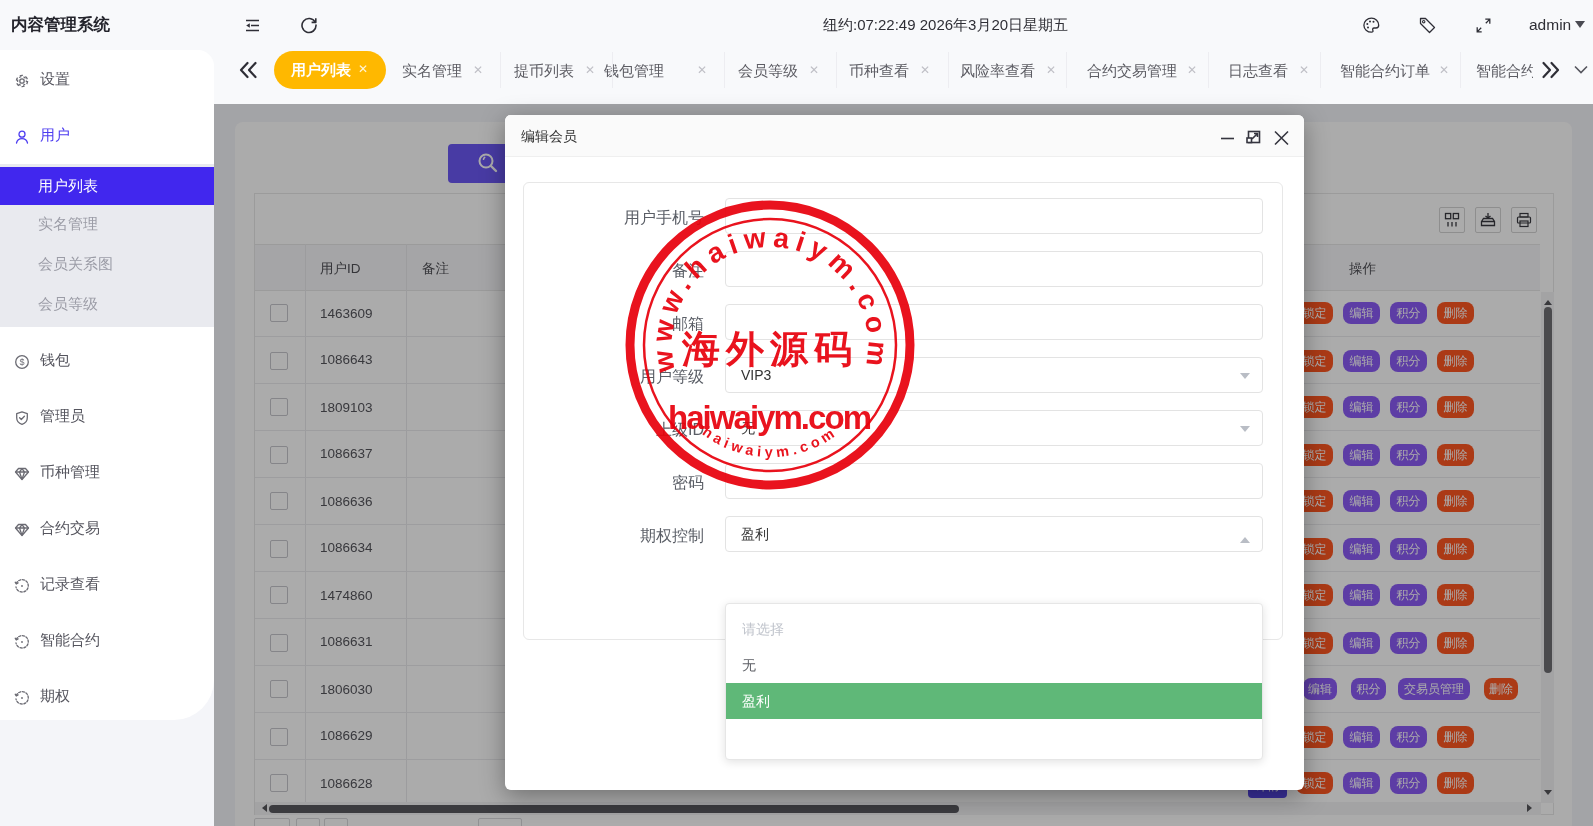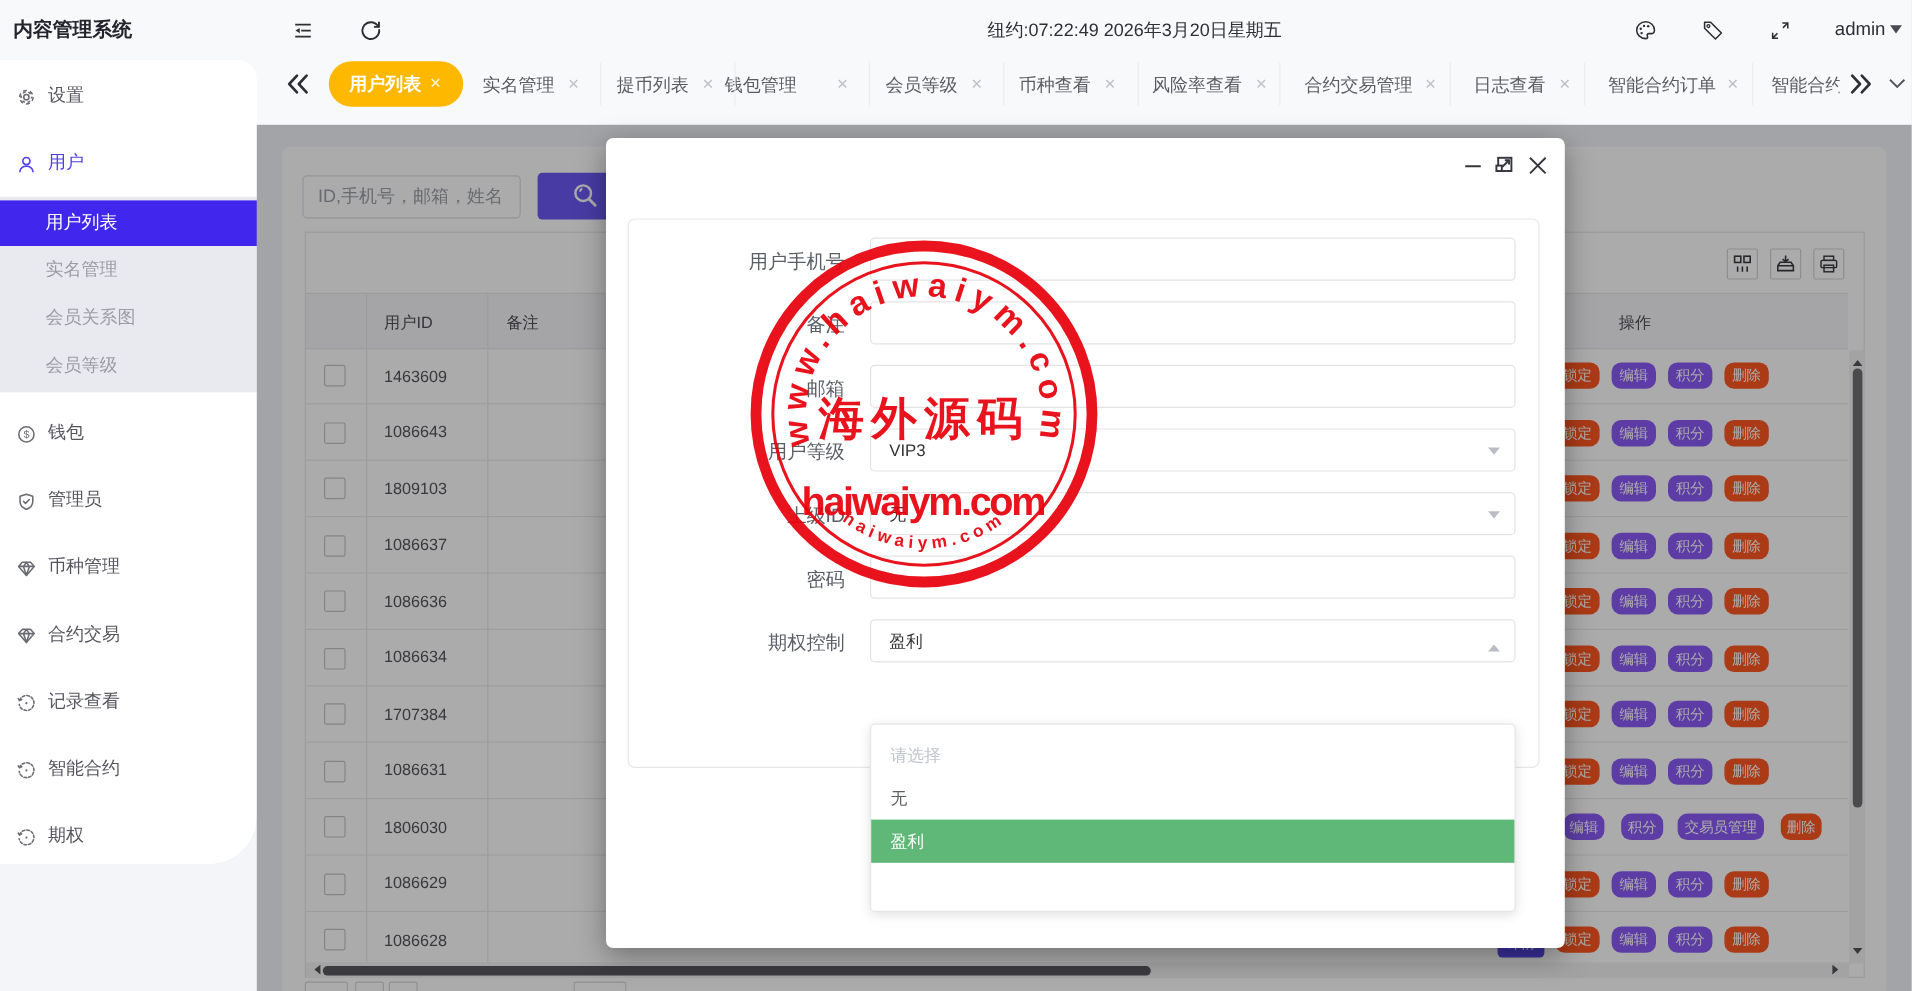--- a/index.html
+++ b/index.html
@@ -135,21 +135,20 @@
         </g>
       </svg>
     <svg style="position:absolute;left:1359px;top:14px" width="16" height="12" viewBox="0 0 16 12">
         <path d="M2 2.5l6 6 6-6" stroke="#55555e" stroke-width="1.6" fill="none"></path>
       </svg>
   </div>
 </div>
 
 <div id="main">
   <div id="card"></div>
-  <div id="sinput">ID,手机号，邮箱，姓名</div>
   <div id="sbtn">
       <svg width="26" height="26" viewBox="0 0 26 26" style="position:absolute;left:27px;top:6px">
         <circle cx="11" cy="11" r="6.5" stroke="#fff" stroke-width="2" fill="none"></circle>
         <path d="M16 16l5 5" stroke="#fff" stroke-width="2.4" stroke-linecap="round"></path>
         <path d="M8.5 9.2a3.4 3.4 0 0 1 1.2-1.8" stroke="#fff" stroke-width="1.6" fill="none" stroke-linecap="round"></path>
       </svg>
     </div>
   <div id="tbox">
     <div class="tic" style="left:1184px"><svg width="16" height="16" viewBox="0 0 16 16" style="margin:4px">
           <g stroke="#3a3a40" stroke-width="1.3" fill="none">
@@ -214,21 +213,21 @@
         <div class="btn r" style="left:1437px;top:490px;width:37px">删除</div>
 <div class="rline" style="top:571px"></div>
         <div class="cb" style="left:270px;top:540px"></div>
         <div class="cell" style="left:320px;top:540px">1086634</div>
         <div class="btn r" style="left:1296px;top:538px;width:37px">锁定</div>
         <div class="btn a" style="left:1343px;top:538px;width:37px">编辑</div>
         <div class="btn a" style="left:1390px;top:538px;width:37px">积分</div>
         <div class="btn r" style="left:1437px;top:538px;width:37px">删除</div>
 <div class="rline" style="top:618px"></div>
         <div class="cb" style="left:270px;top:586px"></div>
-        <div class="cell" style="left:320px;top:588px">1707384</div>
+        <div class="cell" style="left:320px;top:588px">1474860</div>
         <div class="btn r" style="left:1296px;top:584px;width:37px">锁定</div>
         <div class="btn a" style="left:1343px;top:584px;width:37px">编辑</div>
         <div class="btn a" style="left:1390px;top:584px;width:37px">积分</div>
         <div class="btn r" style="left:1437px;top:584px;width:37px">删除</div>
 <div class="rline" style="top:665px"></div>
         <div class="cb" style="left:270px;top:634px"></div>
         <div class="cell" style="left:320px;top:634px">1086631</div>
         <div class="btn r" style="left:1296px;top:632px;width:37px">锁定</div>
         <div class="btn a" style="left:1343px;top:632px;width:37px">编辑</div>
         <div class="btn a" style="left:1390px;top:632px;width:37px">积分</div>
@@ -326,20 +325,23 @@
 <div class="sitem" style="top:581px">智能合约</div>
 <div class="sico" style="top:640px"><svg width="16" height="16" viewBox="0 0 16 16">
         <path d="M2.3 5.6A6.2 6.2 0 1 1 2 9" stroke="#6b6b73" fill="none" stroke-width="1.3" stroke-linecap="round" stroke-dasharray="2.2 1.6"></path>
         <path d="M1.2 4.2l1.1 1.6 1.8-.9" stroke="#6b6b73" fill="none" stroke-width="1.3" stroke-linecap="round" stroke-linejoin="round"></path>
         <circle cx="8" cy="8" r="0.9" fill="#6b6b73" stroke="none"></circle>
       </svg></div>
 <div class="sitem" style="top:637px">期权</div>
 </div>
 
 <div id="modal">
+  <div id="mtitle">
+      <span>编辑会员</span>
+    </div>
   <svg width="76" height="18" viewBox="0 0 76 18" style="position:absolute;left:712px;top:14px">
       <g stroke="#35353f" stroke-width="1.6" fill="none">
         <path d="M4 9.5h13"></path>
         <rect x="31.5" y="2.5" width="11" height="11"></rect>
         <rect x="30" y="9" width="4.5" height="4.5" fill="#fff"></rect>
         <path d="M35 10l5.5-5.5M40.5 8V4.5H37"></path>
         <path d="M58 2.5l13 13M71 2.5l-13 13"></path>
       </g>
     </svg>
   <div id="fbox"></div>

